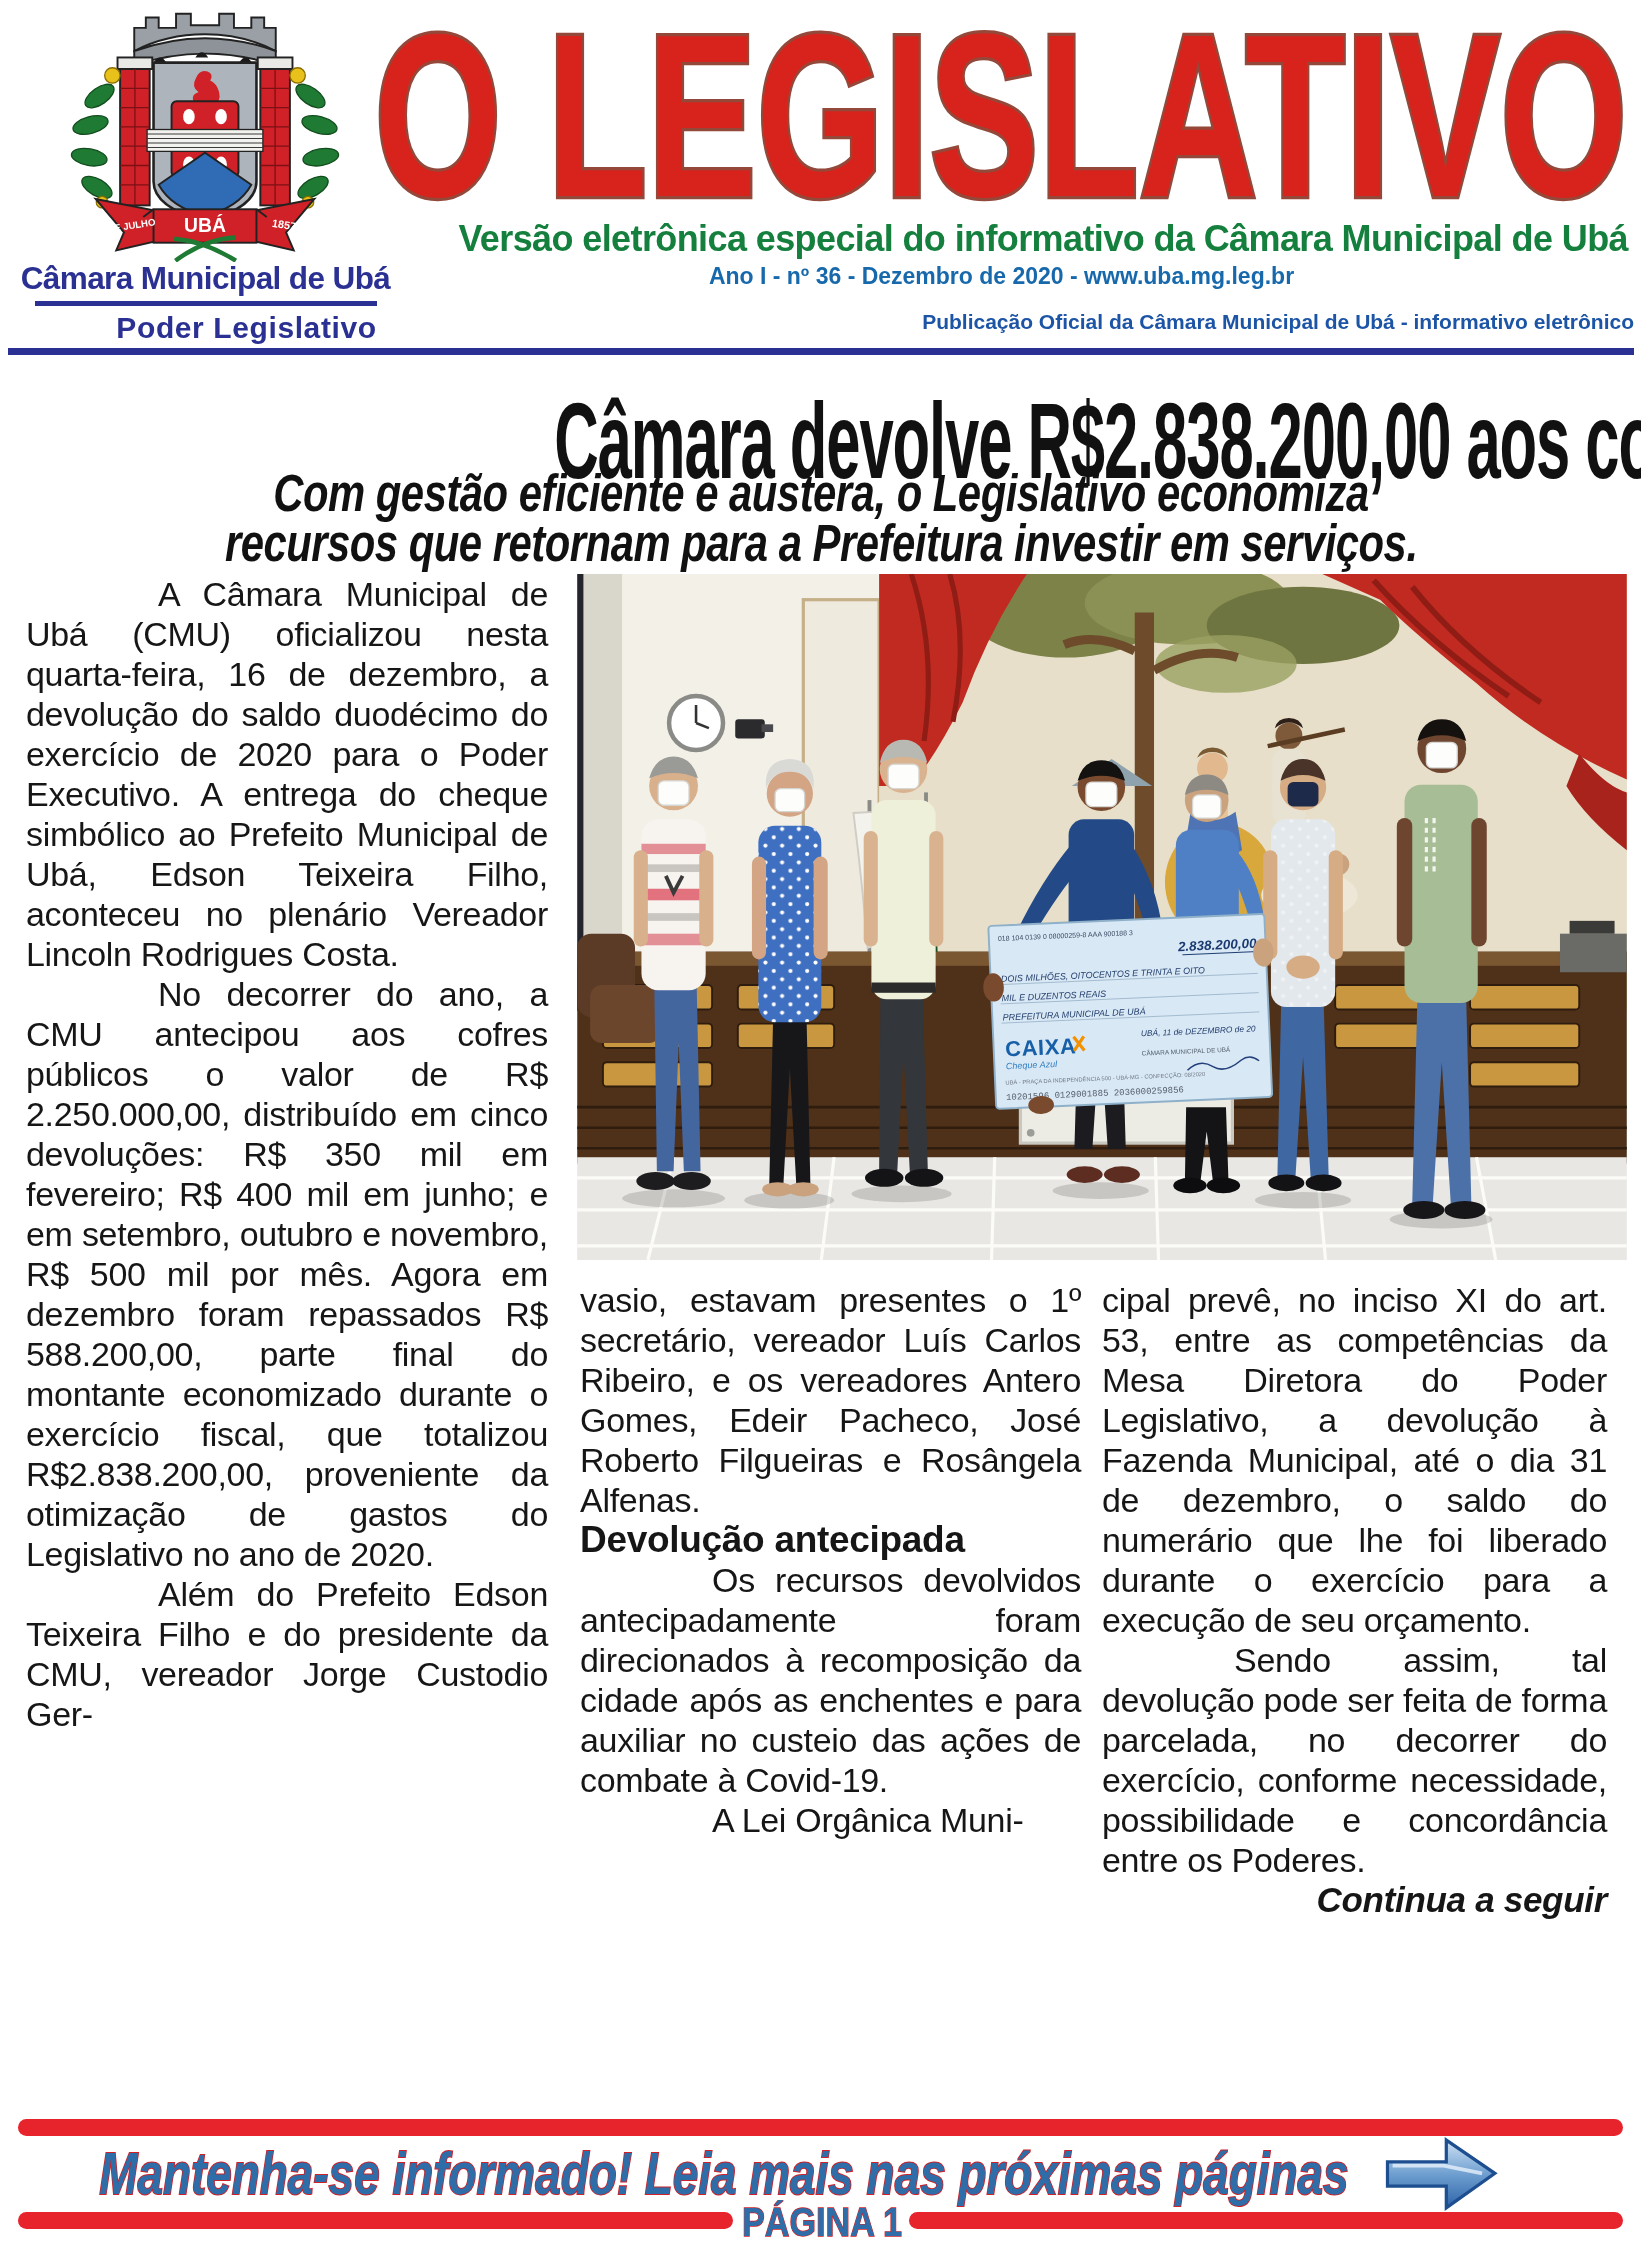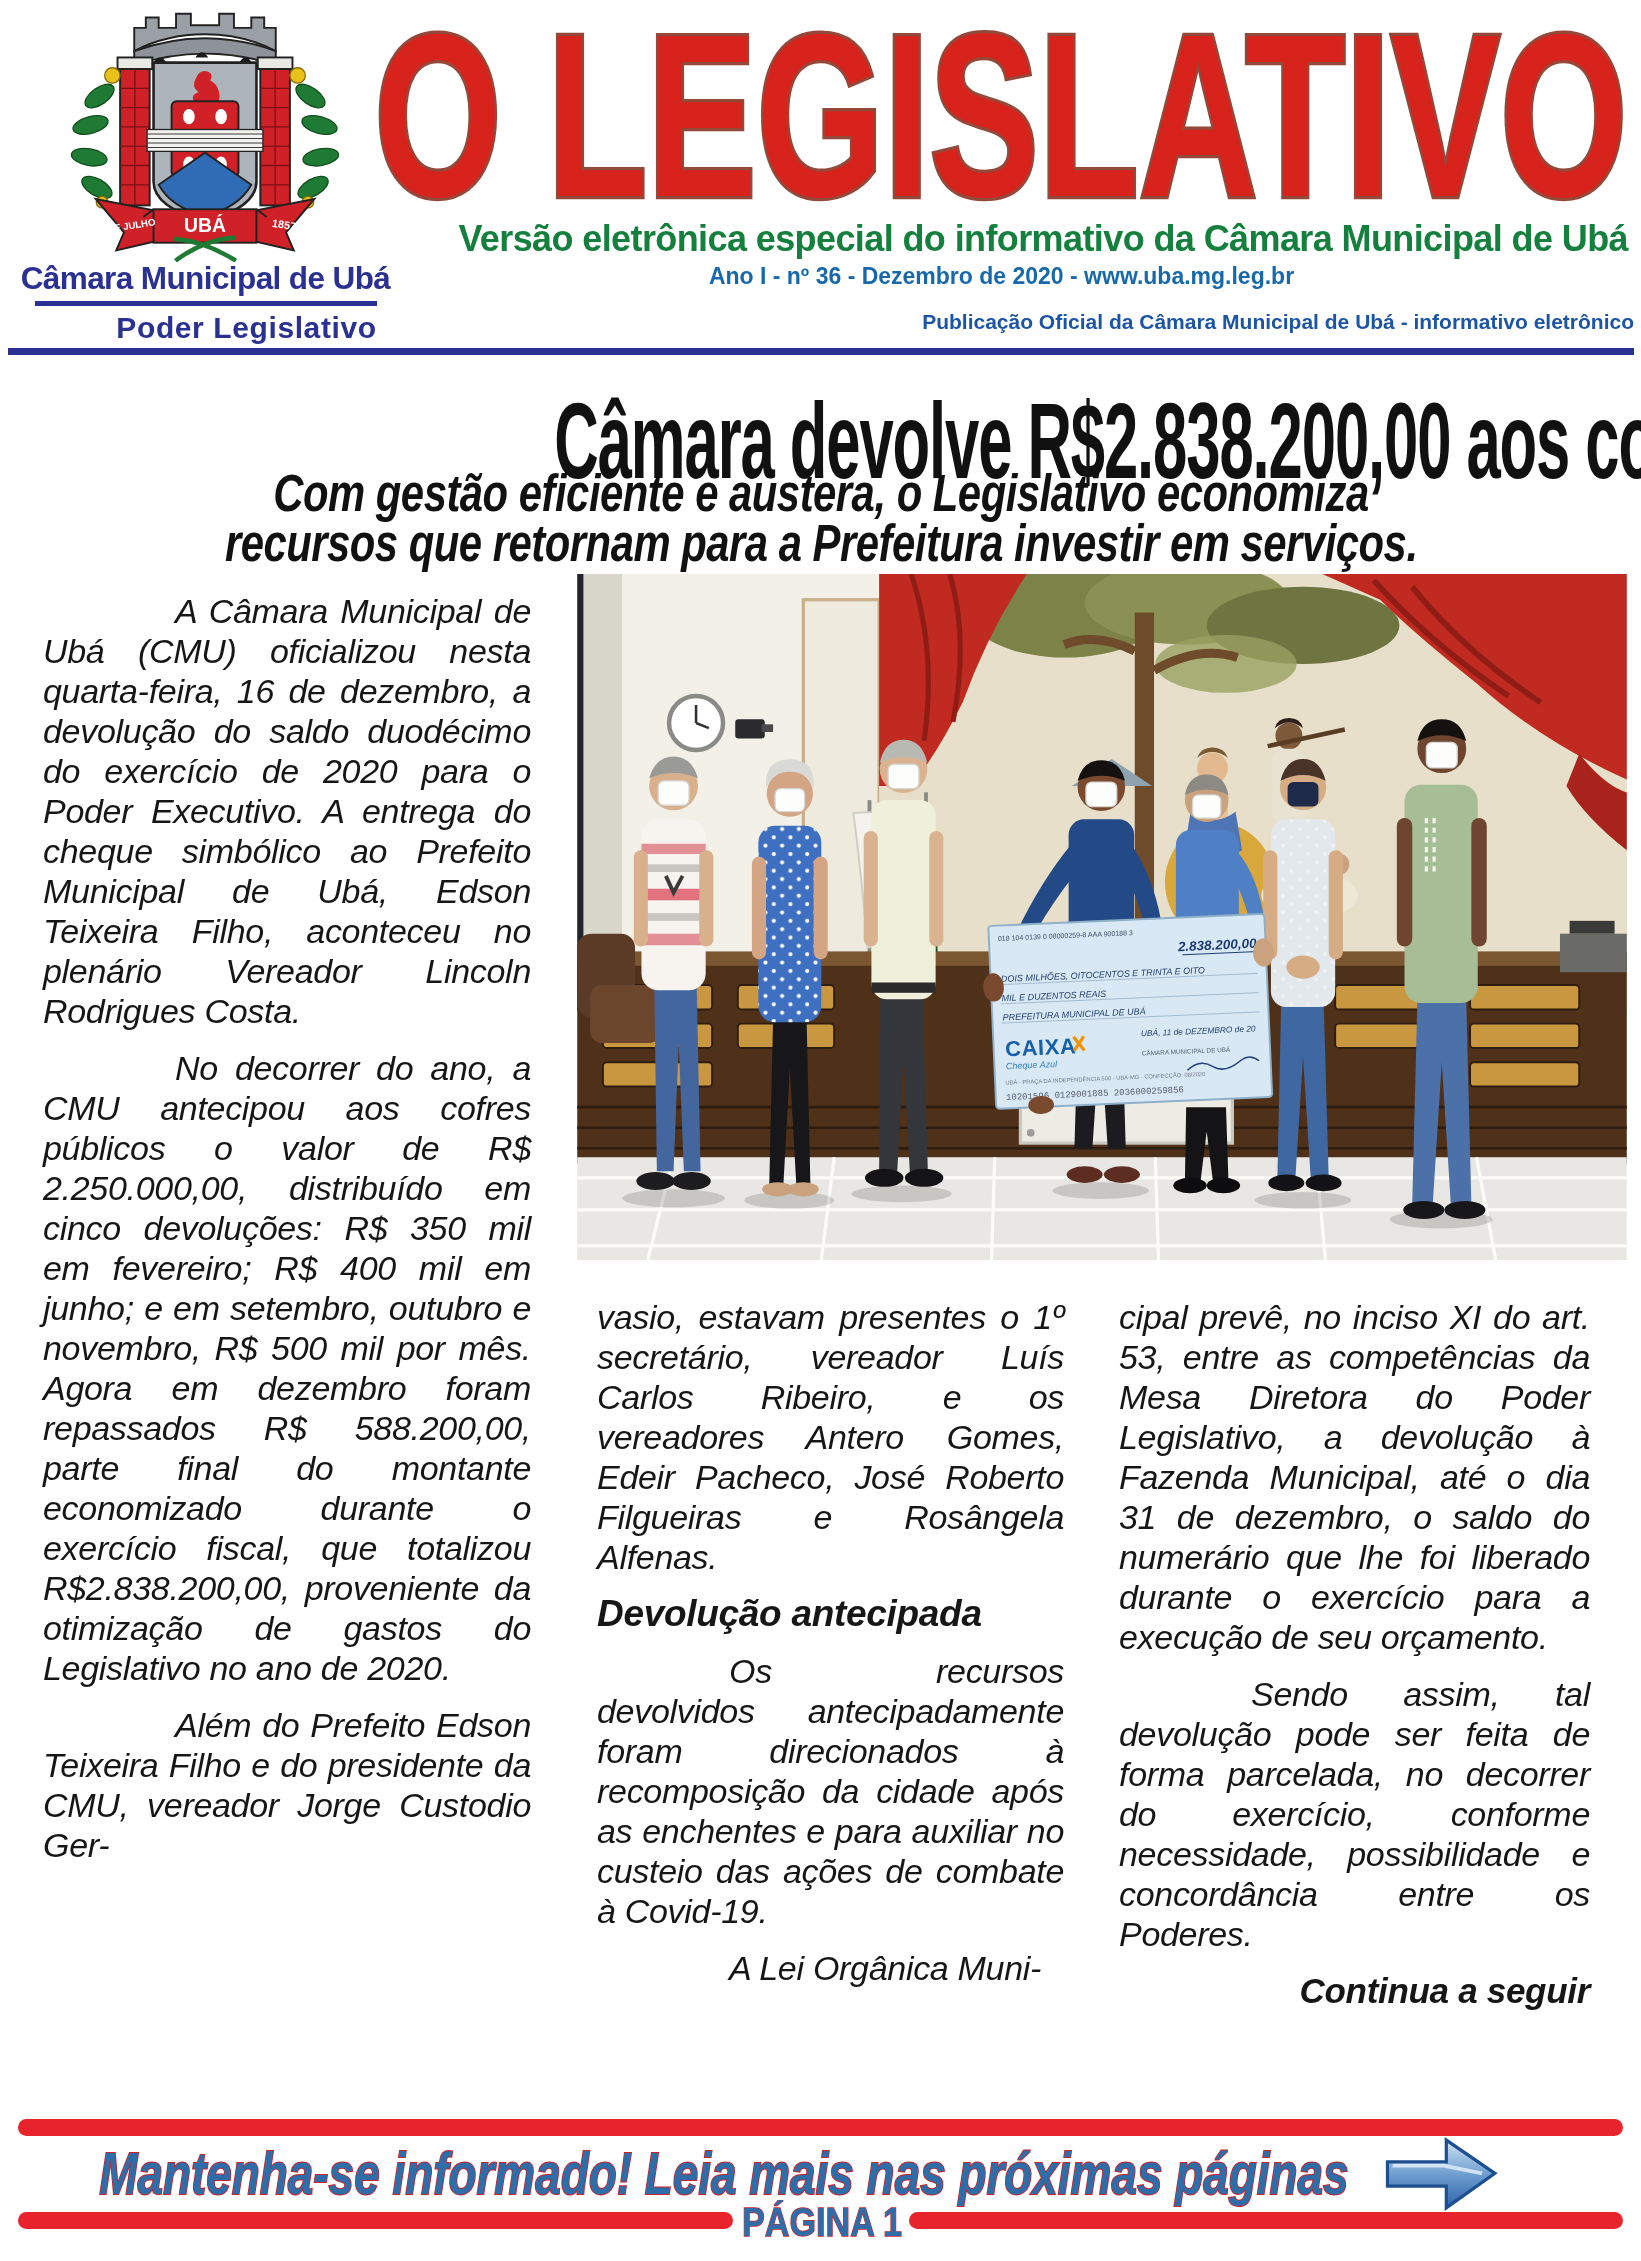--- a/index.html
+++ b/index.html
@@ -22,21 +22,21 @@
   .header-rule{left:7.7px;top:348px;width:1626px;height:7px;background:#2b3192;}
   
   .headline-wrap{left:0;top:378px;width:1642px;text-align:center;white-space:nowrap;}
   .headline-inner{display:inline-block;font-weight:bold;font-size:108px;
                   letter-spacing:-1.9px;transform:scaleX(0.57);transform-origin:center;}
   .subhead-wrap{left:0;width:1642px;text-align:center;white-space:nowrap;}
   .subhead-inner{display:inline-block;font-weight:bold;font-style:italic;font-size:51px;
                  letter-spacing:-0.6px;transform:scaleX(0.82);transform-origin:center;}
   
   .body-col{font-size:34px;line-height:40px;text-align:justify;color:#161616;letter-spacing:-0.3px;}
-  .body-col p{margin:17px;font-style:italic;}
+  .body-col p{margin:0;}
   .indent{text-indent:132px;}
   .col1{left:26px;top:574px;width:522px;}
   .col2{left:580px;top:1280px;width:501px;}
   .col3{left:1102px;top:1280px;width:505px;}
   .col-heading{font-weight:bold;font-size:37px;text-align:left;margin:20.6px 0 18px 0;text-indent:0;}
   .continua{font-weight:bold;font-style:italic;font-size:35px;text-align:right;margin-top:24.4px;text-indent:0;}
   
   .photo{left:577px;top:574px;}
   
   .red-bar{background:#e7242b;height:17.3px;border-radius:9px;}

